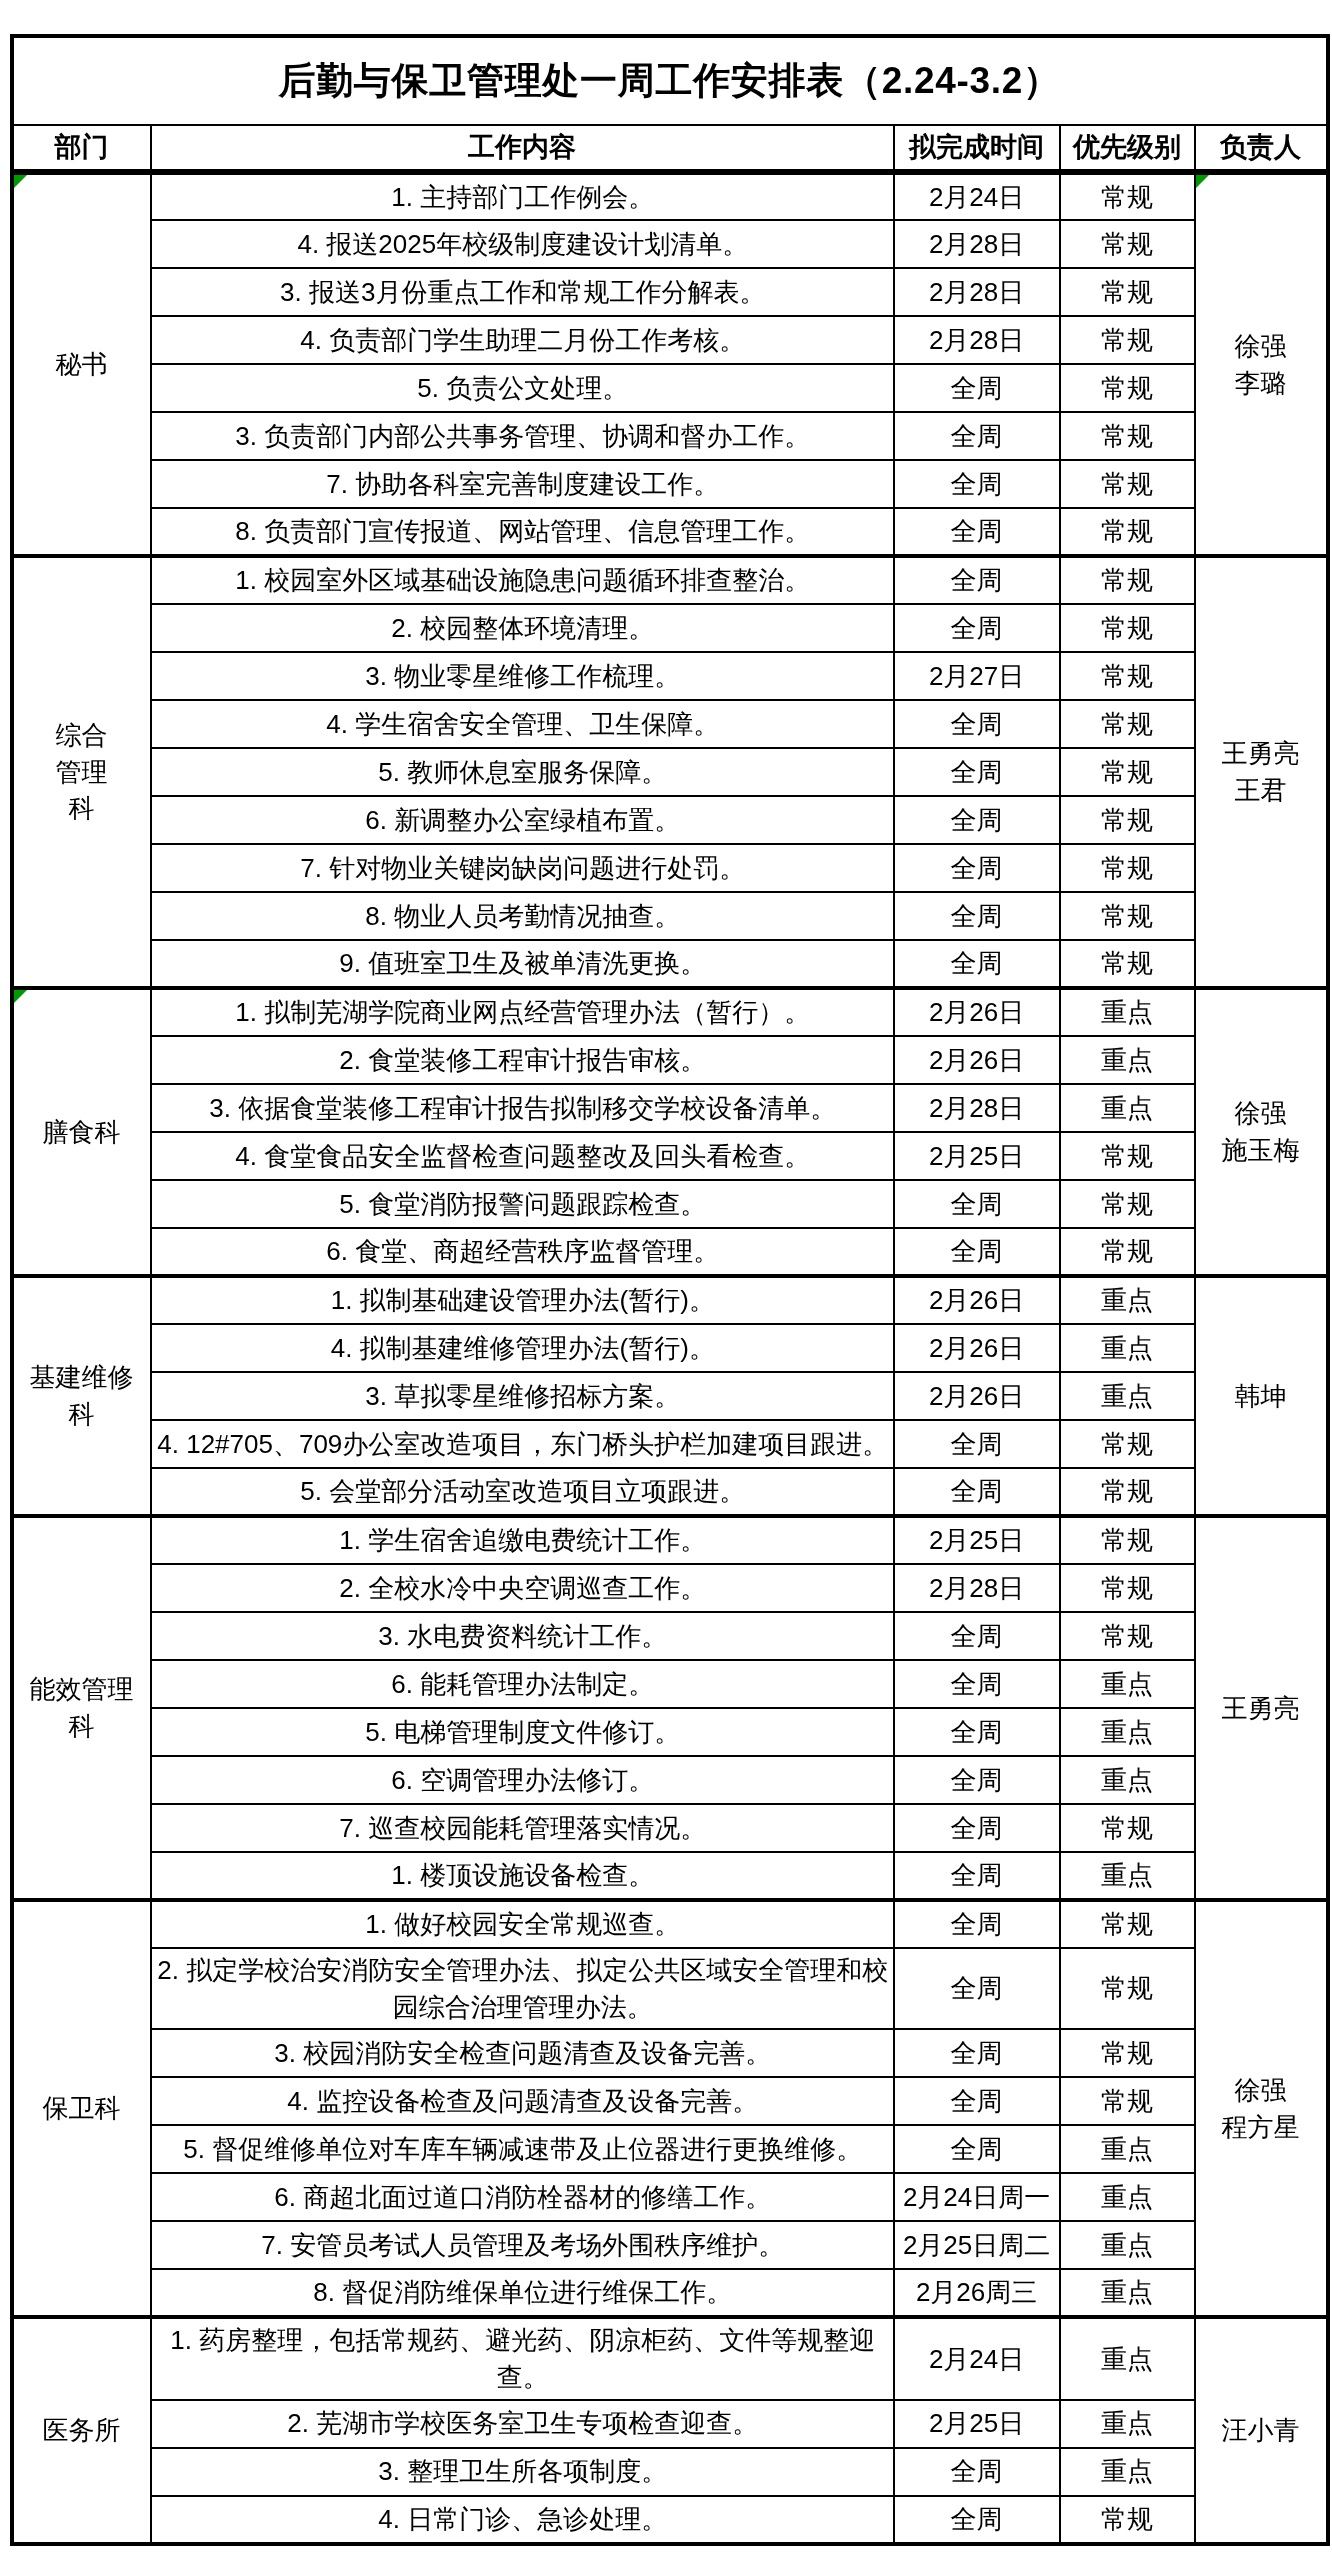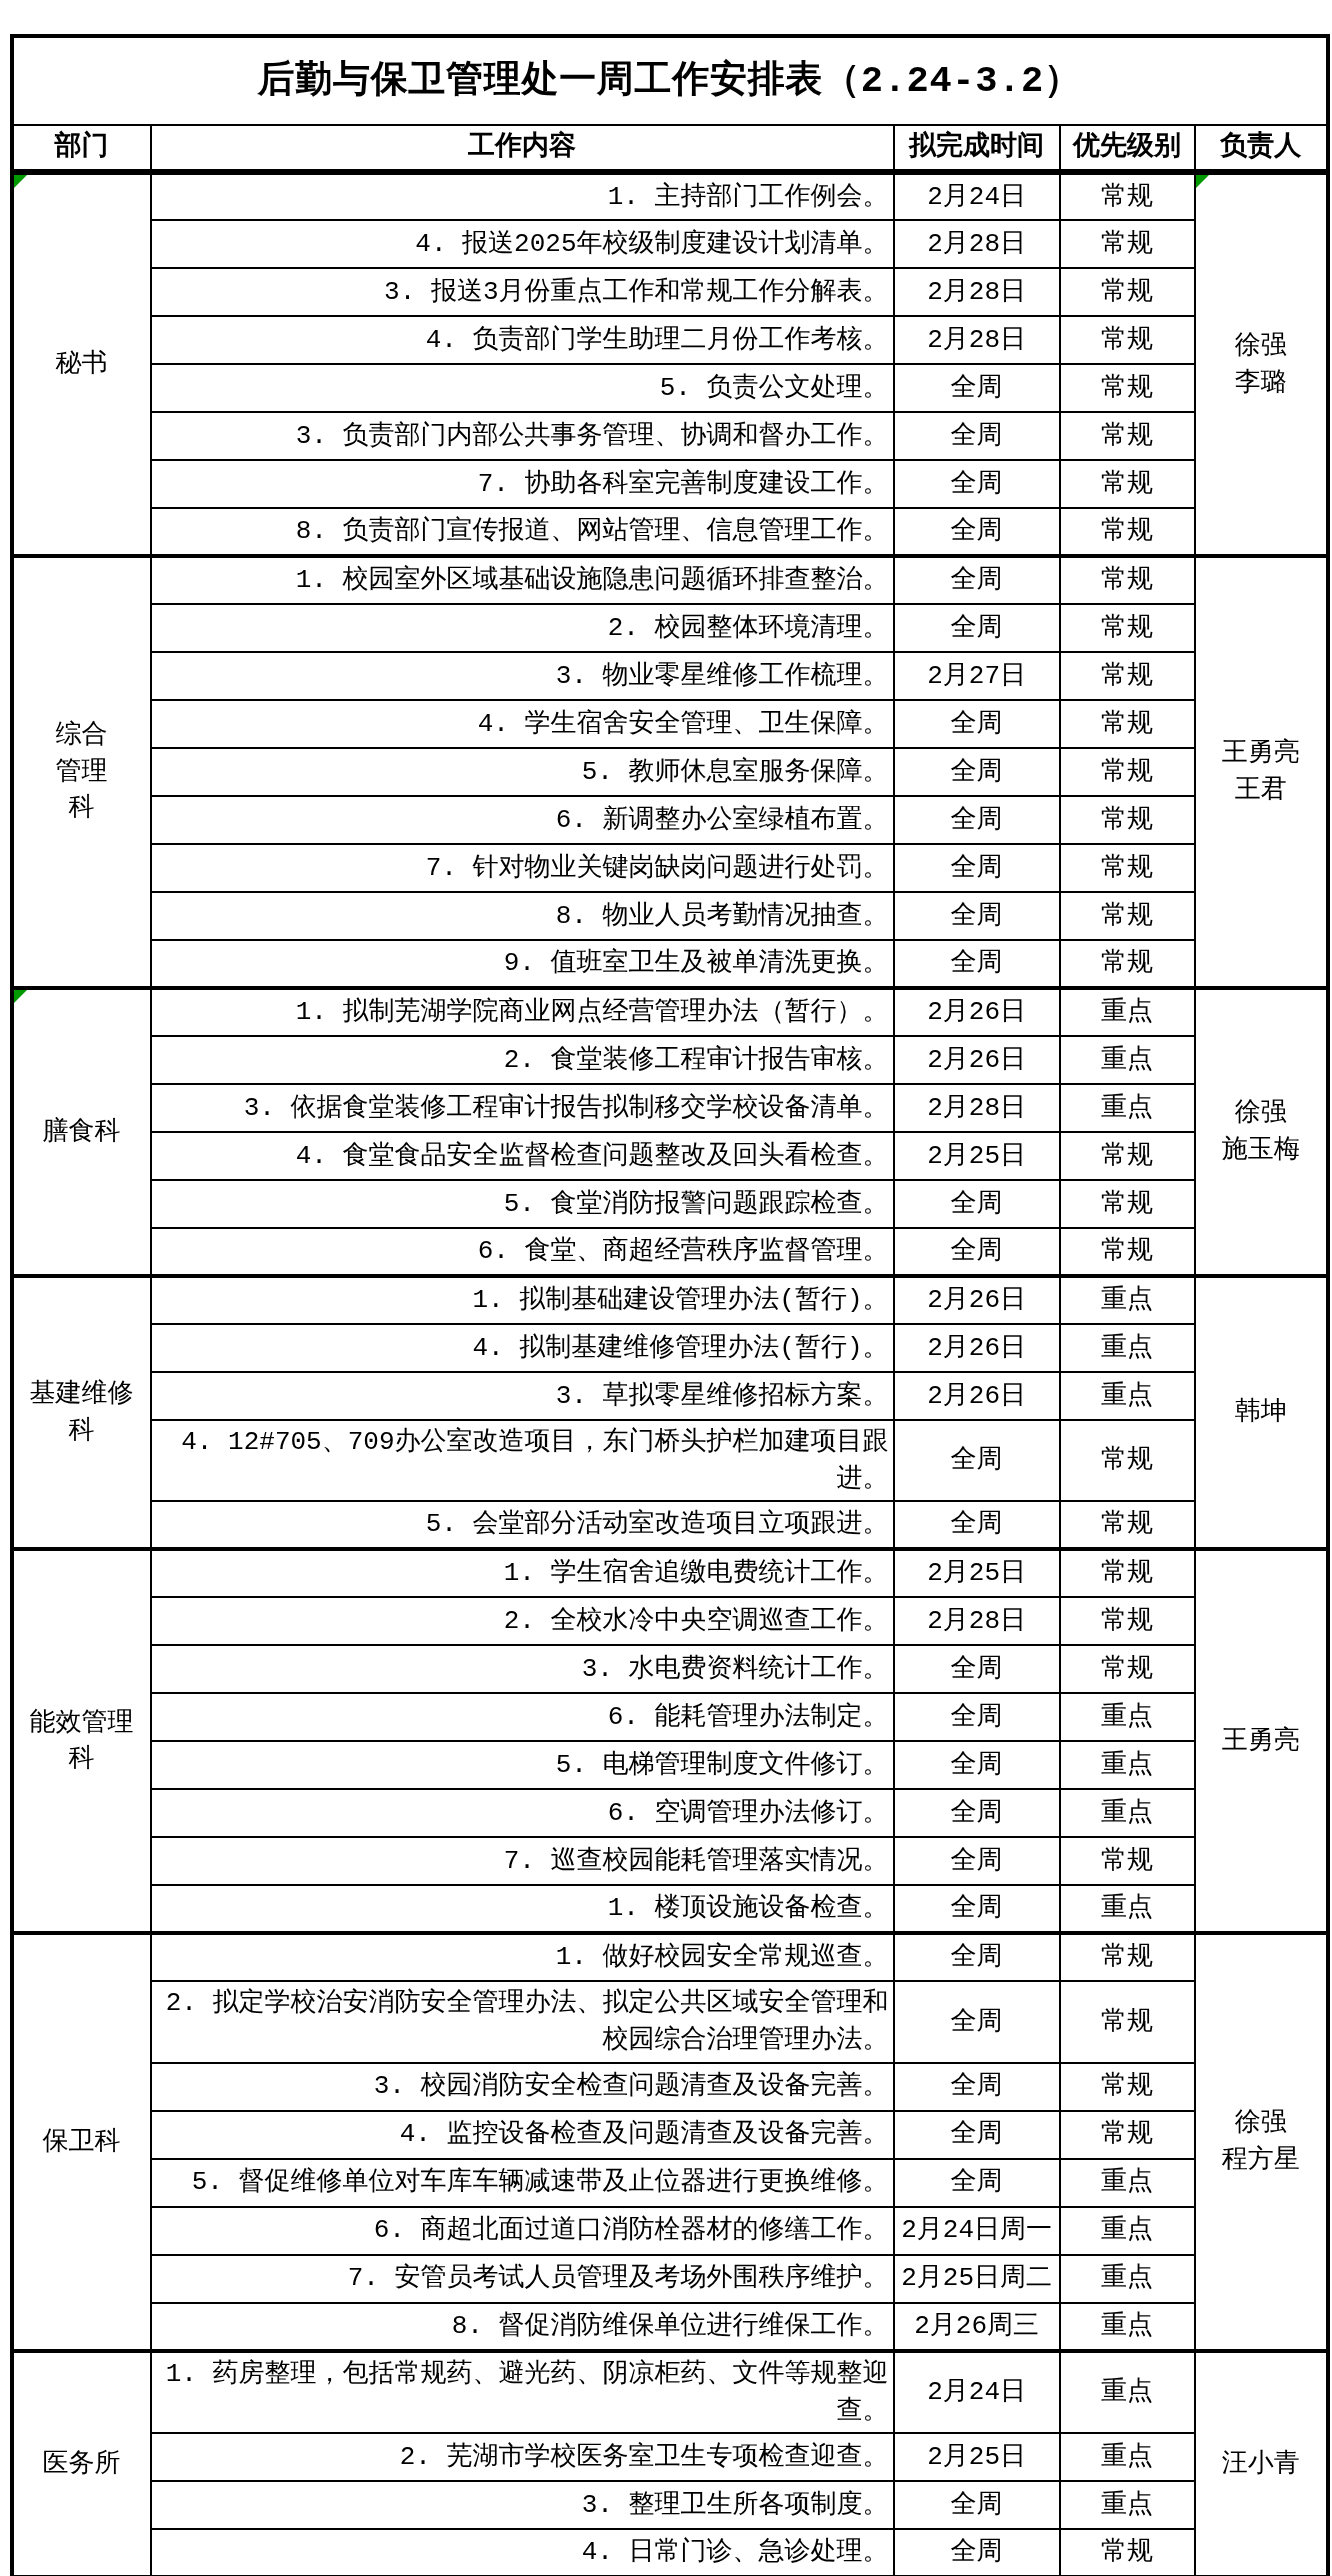--- a/index.html
+++ b/index.html
@@ -1,29 +1,29 @@
 <!DOCTYPE html>
 <html style="font-size:11px"><head>
 <meta charset="utf-8">
 <style>
   html,body{margin:0;padding:0;background:#fff;}
   #page{position:relative;width:1333px;height:2576px;background:#ffffff;overflow:hidden;
-        font-family:Liberation Mono, monospace;color:#000;}
+        font-family:Liberation Sans, sans-serif;color:#000;}
   table.sched{position:absolute;left:9.6px;top:34px;width:1316px;
               border-collapse:collapse;table-layout:fixed;
               border:4.1px solid #000;}
   td,th{border:2.1px solid #000;vertical-align:middle;overflow:hidden;
         font-size:26px;line-height:1.42;font-weight:normal;}
   tr.title-row td{height:84px;border-bottom:2.1px solid #000;text-align:center;
                   font-size:37px;font-weight:bold;letter-spacing:0.7px;}
   tr.header-row th{height:41px;text-align:center;font-weight:bold;
                    border-bottom:6.2px solid #000;font-size:27px;}
   tr.work-row{height:48px;}
   td.dept,td.mgr{text-align:center;white-space:pre-line;position:relative;}
-  td.work{text-align:right;padding:2.8px 4.1px 2.8px 5.5px;position:relative;}
+  td.work{text-align:center;padding:2.8px 4.1px 2.8px 5.5px;position:relative;}
   td.time,td.prio{text-align:center;position:relative;padding:0;}
   tr.section-start td{border-top:4.8px solid #000;}
   .flag{position:absolute;left:0;top:0;width:0;height:0;
         border-top:13.8px solid #090;border-right:13.8px solid transparent;}
 </style>
 </head>
 <body>
 
 <div id="page">
   <table class="sched">

